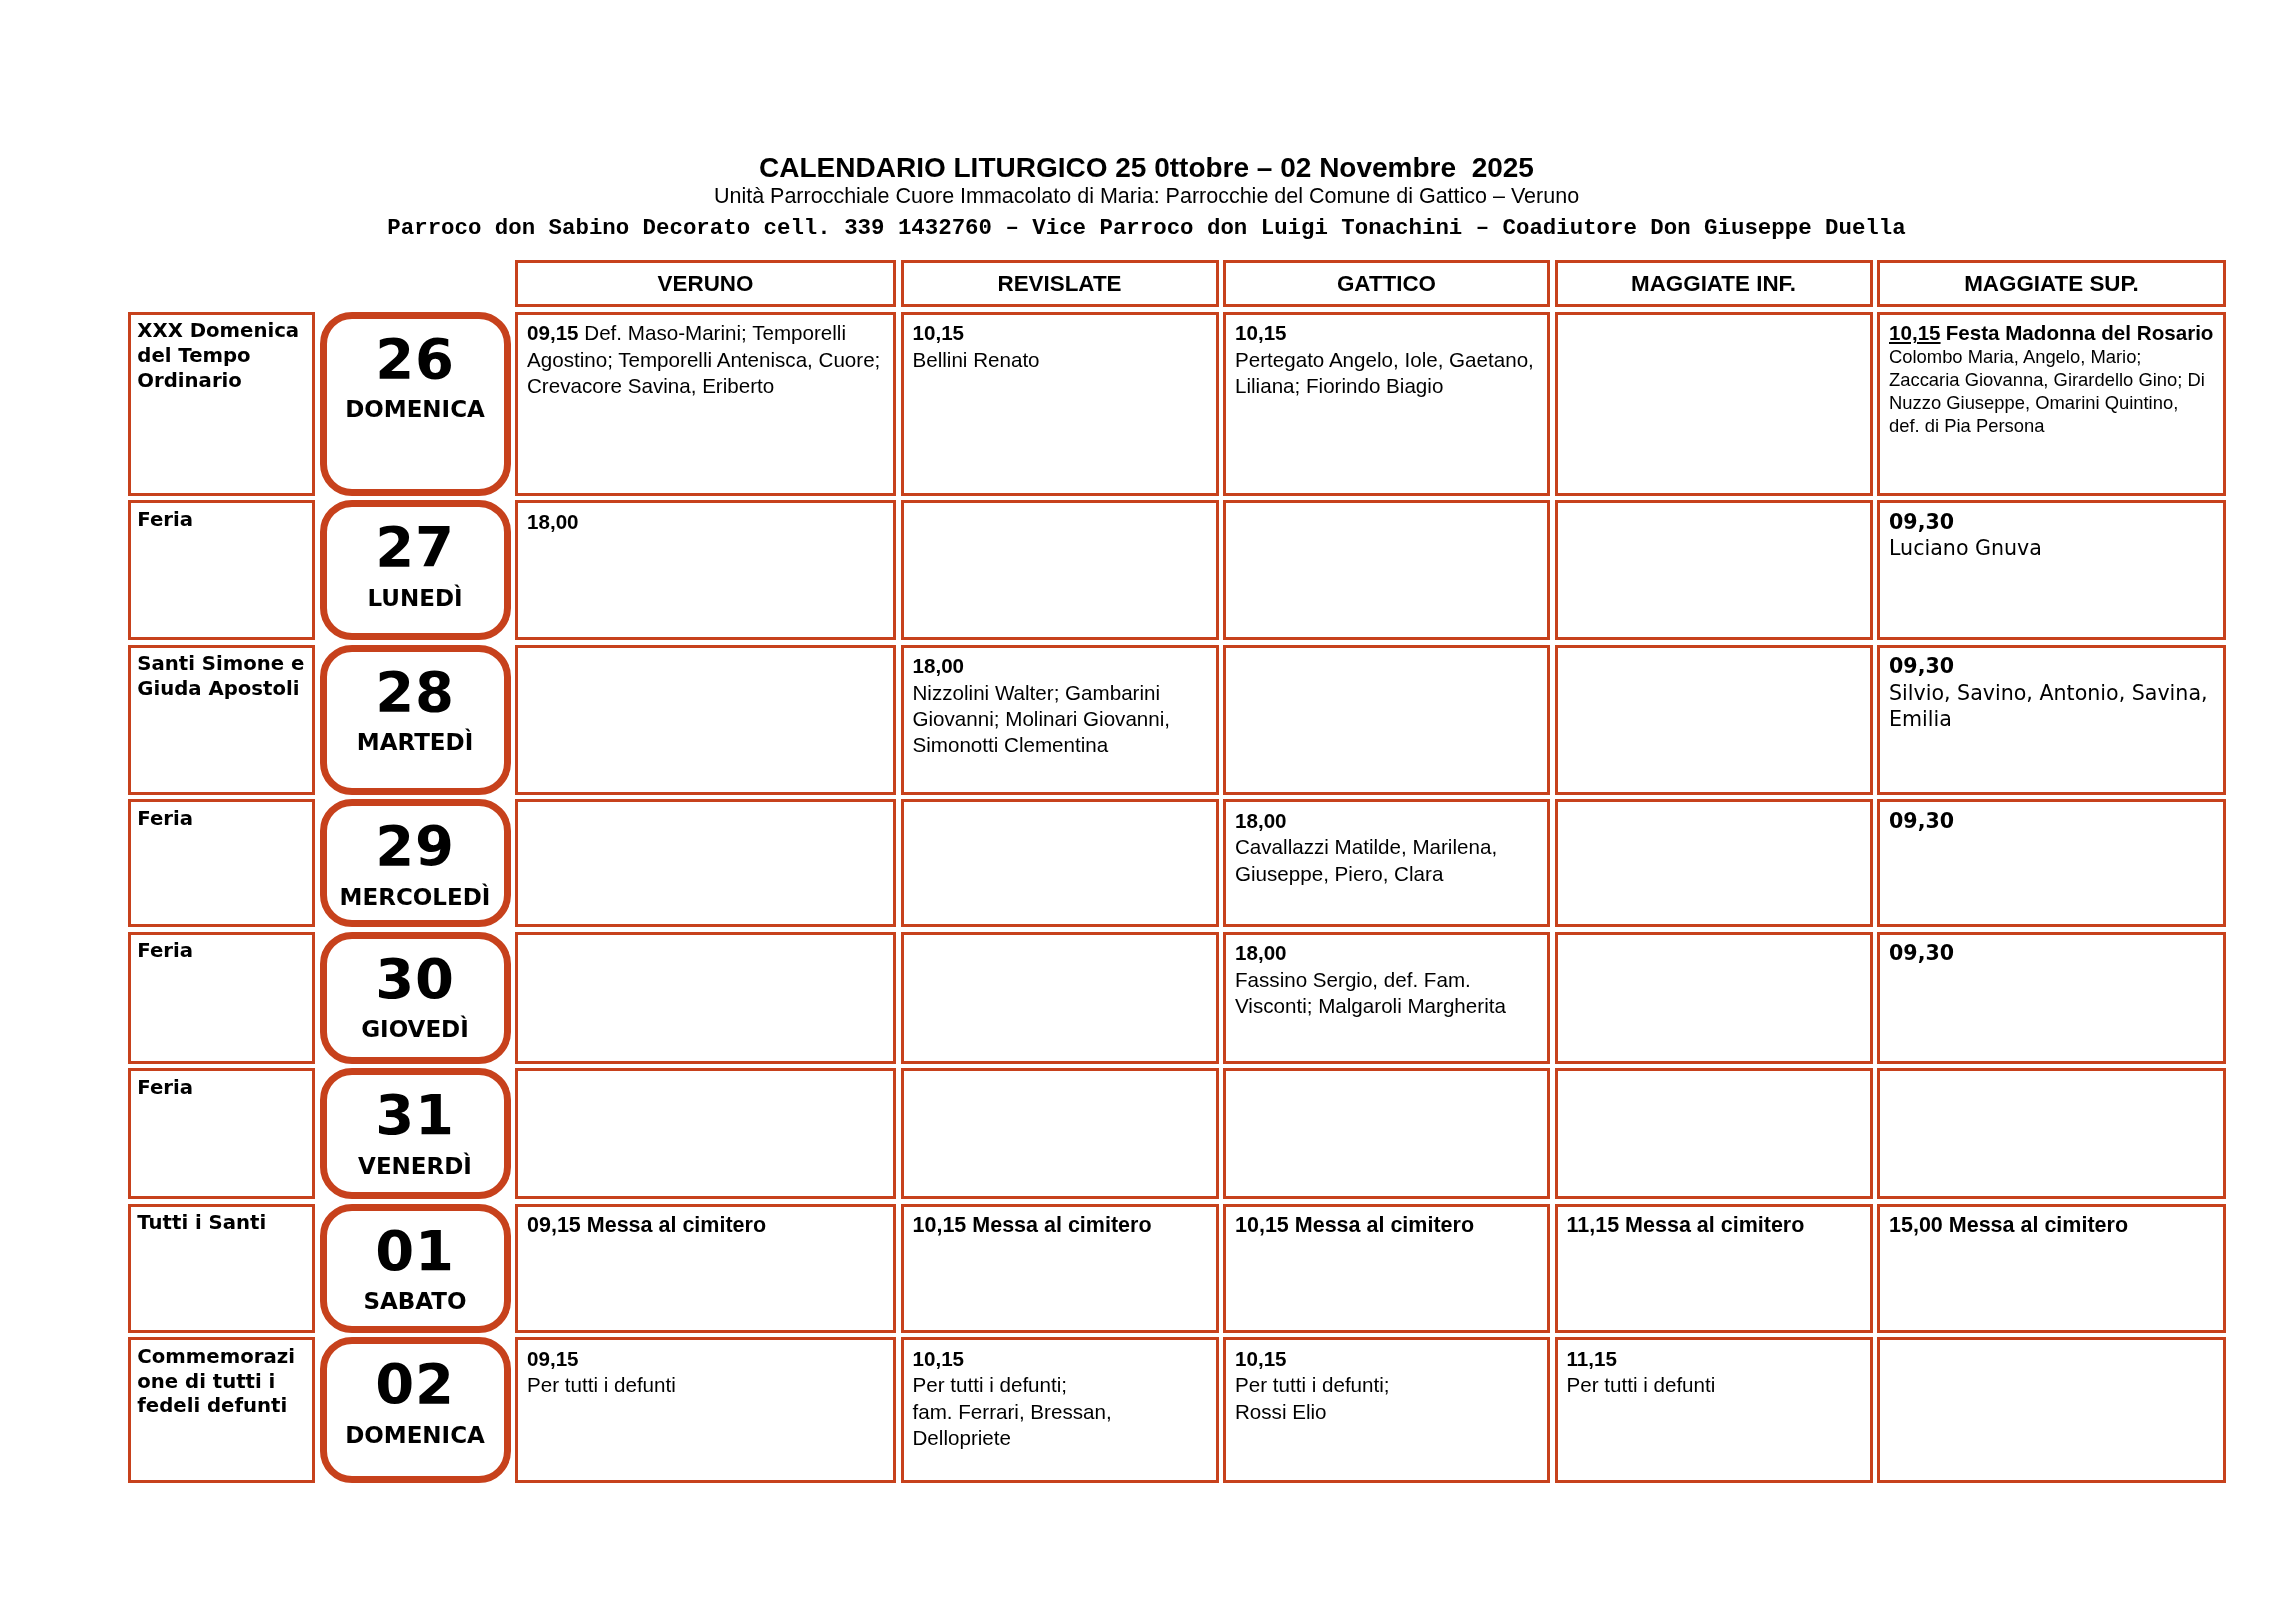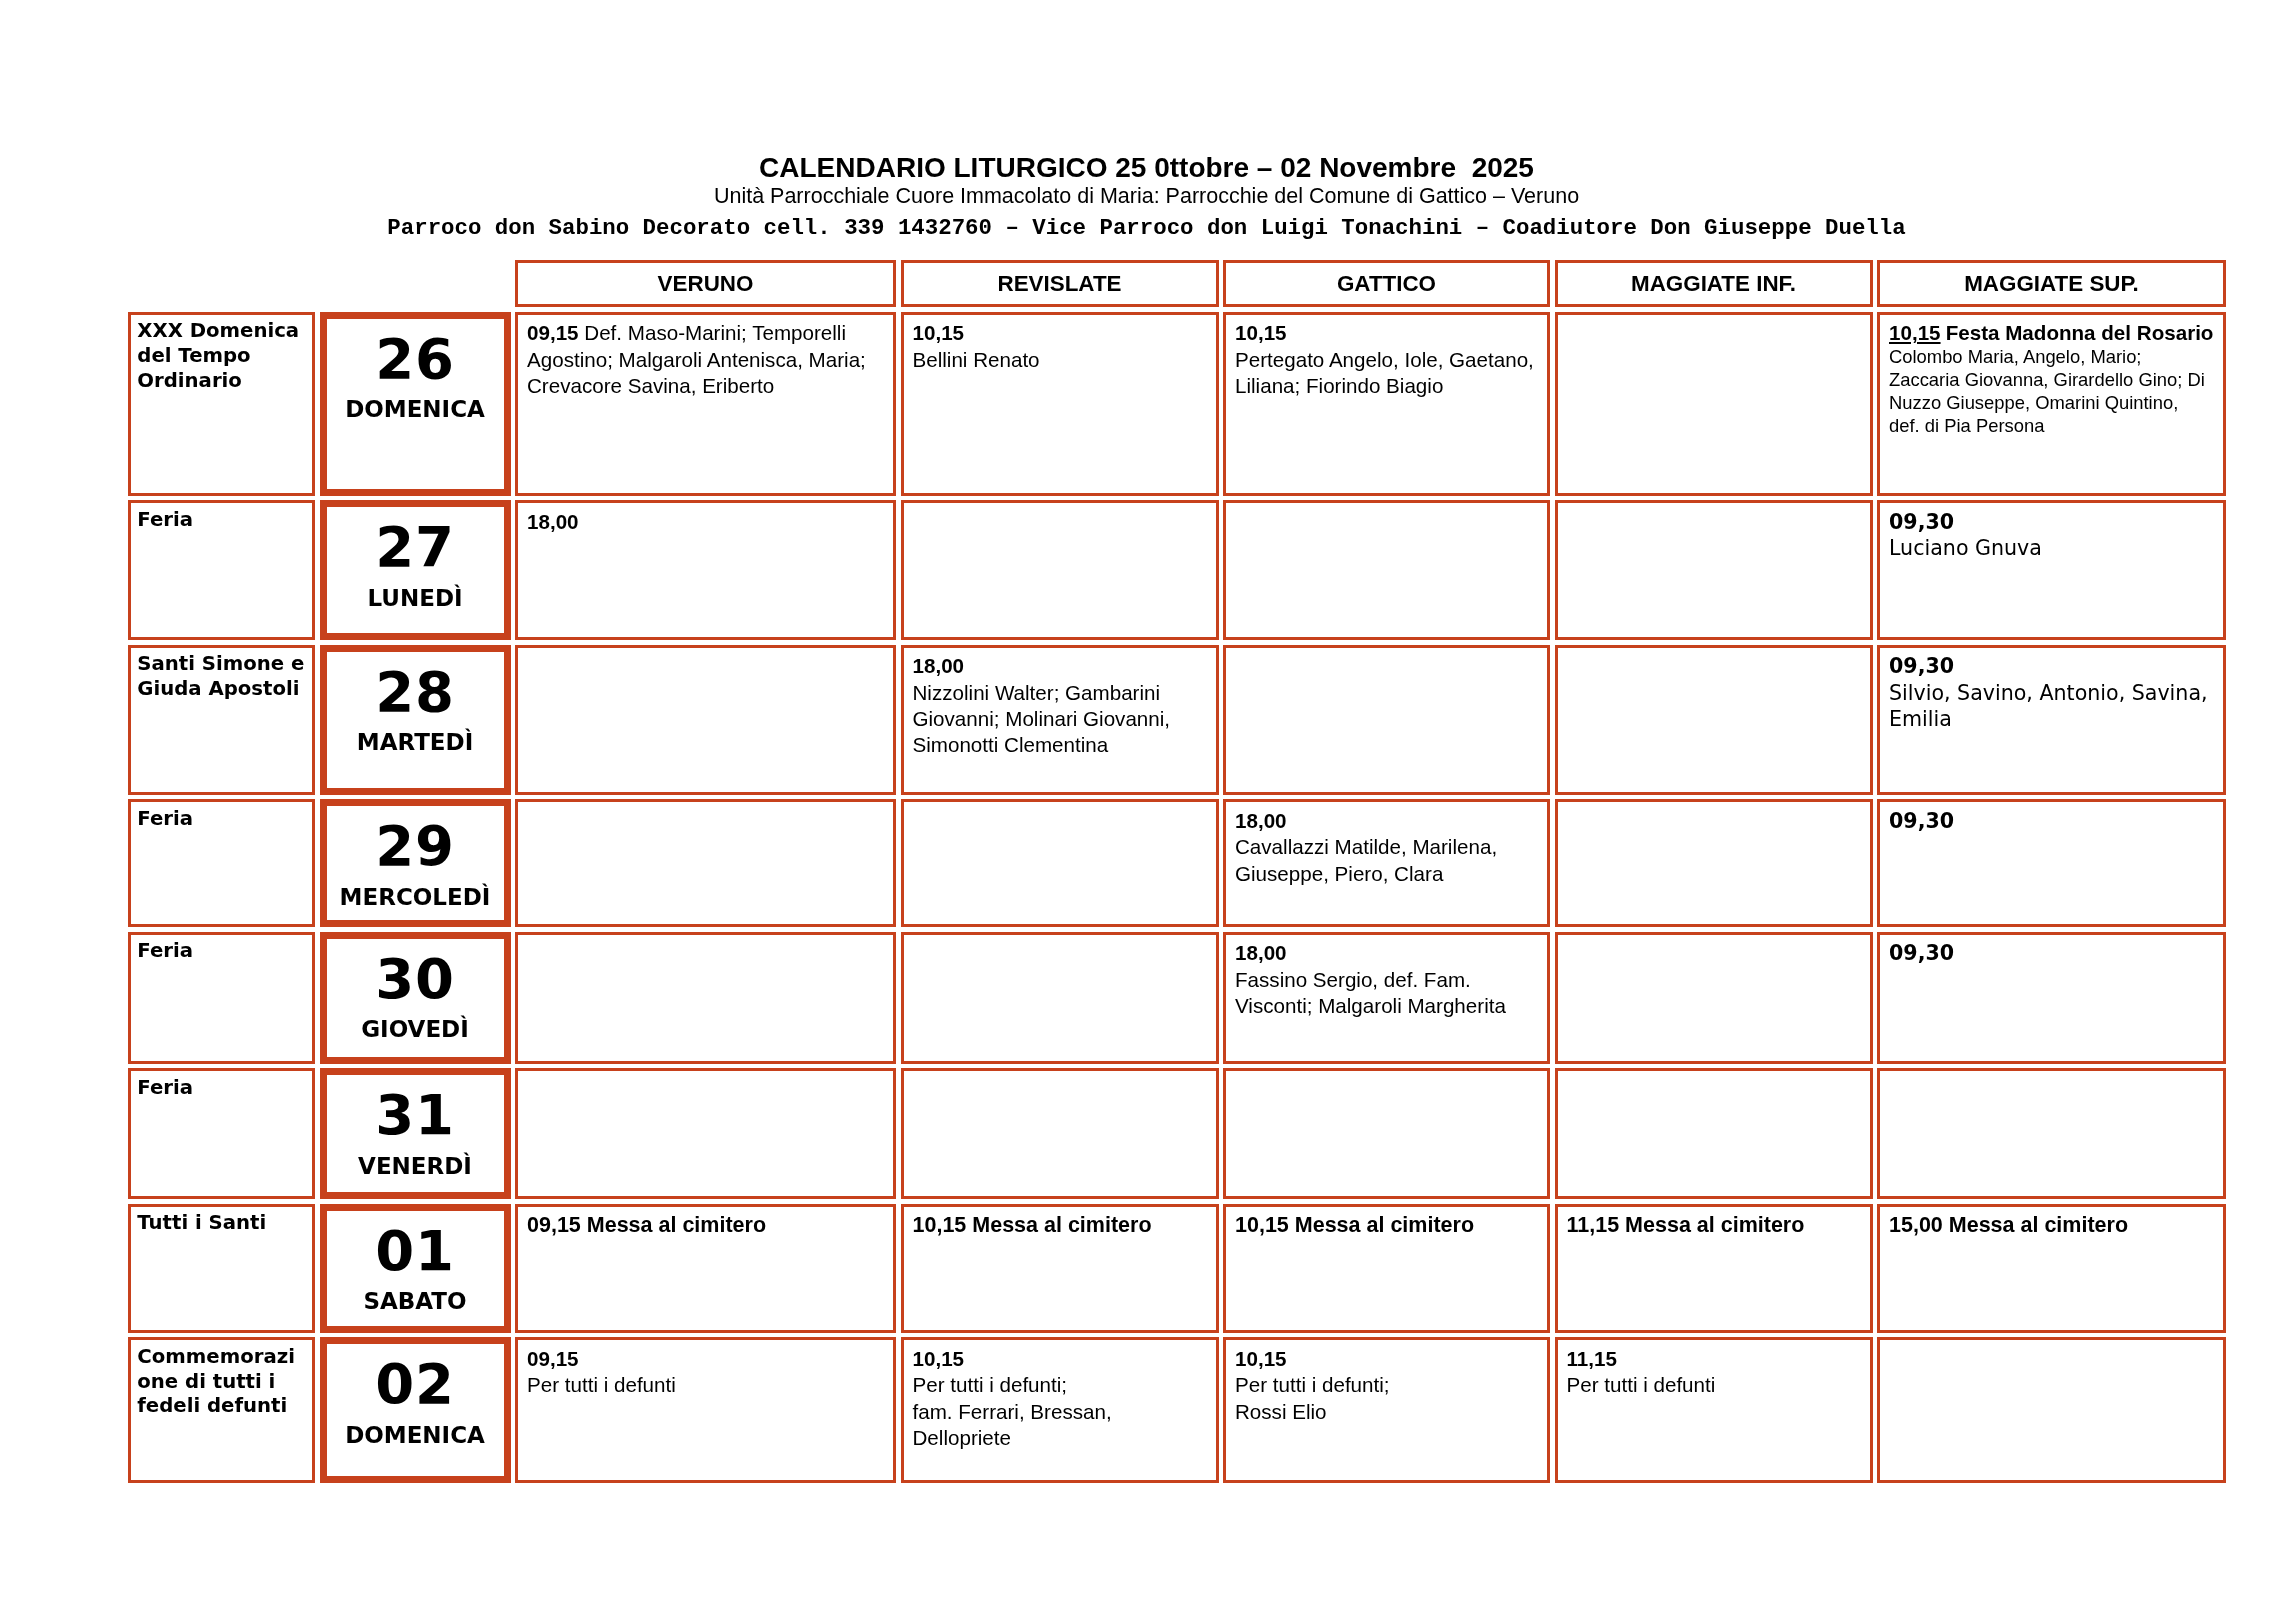--- a/index.html
+++ b/index.html
@@ -23,21 +23,21 @@
     width:1799px;
   }
   .cell { border:3.6px solid var(--orange); background:#fff; box-sizing:border-box; padding:5.4px 9px; overflow:hidden; }
   .ph   { border:none; background:transparent; }
   .head { display:flex; align-items:center; justify-content:center; font-weight:bold; font-size:22.4px; padding:0 3.6px; }
 
   .feast {
     font-family:"DejaVu Sans",sans-serif; font-weight:bold; font-size:19.7px;
     line-height:1.25; padding:4.5px 6.3px; overflow-wrap:break-word; word-break:break-word;
   }
-  .day { border-width:7.2px; text-align:center; padding-top:10.7px; font-family:"DejaVu Sans",sans-serif; }
+  .day { border-width:7.2px; text-align:center; padding-top:10.7px; font-family:"DejaVu Sans",sans-serif;border-radius:32px; }
   .daynum  { font-size:56px; font-weight:bold; line-height:1.05; letter-spacing:0.9px; }
   .dayname { font-size:23px; font-weight:bold; margin-top:8px; white-space:nowrap; }
 
   .mass { font-size:20.6px; line-height:1.28; }
   .mass .time { font-weight:bold; display:block; }
   .mass .time.inline { display:inline; }
   .mass .time.u { text-decoration:underline; }
   .mass .ctitle { font-weight:bold; }
   .mass .txt { white-space:pre-wrap; }
   .mass.allbold { font-weight:bold; font-size:21.5px; line-height:1.3; }
@@ -61,21 +61,21 @@
       <div class="cell head">VERUNO</div>
       <div class="cell head">REVISLATE</div>
       <div class="cell head">GATTICO</div>
       <div class="cell head">MAGGIATE INF.</div>
       <div class="cell head">MAGGIATE SUP.</div>
       <div class="cell feast">XXX Domenica del Tempo Ordinario</div>
       <div class="cell day">
         <div class="daynum">26</div>
         <div class="dayname">DOMENICA</div>
       </div>
-      <div class="cell mass"><span class="time inline">09,15</span> <span class="txt">Def. Maso-Marini; Temporelli Agostino; Malgaroli Antenisca, Maria; Crevacore Savina, Eriberto</span></div>
+      <div class="cell mass"><span class="time inline">09,15</span> <span class="txt">Def. Maso-Marini; Temporelli Agostino; Temporelli Antenisca, Cuore; Crevacore Savina, Eriberto</span></div>
       <div class="cell mass"><span class="time">10,15</span><span class="txt">Bellini Renato</span></div>
       <div class="cell mass"><span class="time">10,15</span><span class="txt">Pertegato Angelo, Iole, Gaetano, Liliana; Fiorindo Biagio</span></div>
       <div class="cell mass"></div>
       <div class="cell mass small"><span class="time inline u">10,15</span> <span class="ctitle">Festa Madonna del Rosario</span> <span class="txt">Colombo Maria, Angelo, Mario; Zaccaria Giovanna, Girardello Gino; Di Nuzzo Giuseppe, Omarini Quintino, def. di Pia Persona</span></div>
       <div class="cell feast">Feria</div>
       <div class="cell day">
         <div class="daynum">27</div>
         <div class="dayname">LUNEDÌ</div>
       </div>
       <div class="cell mass">

